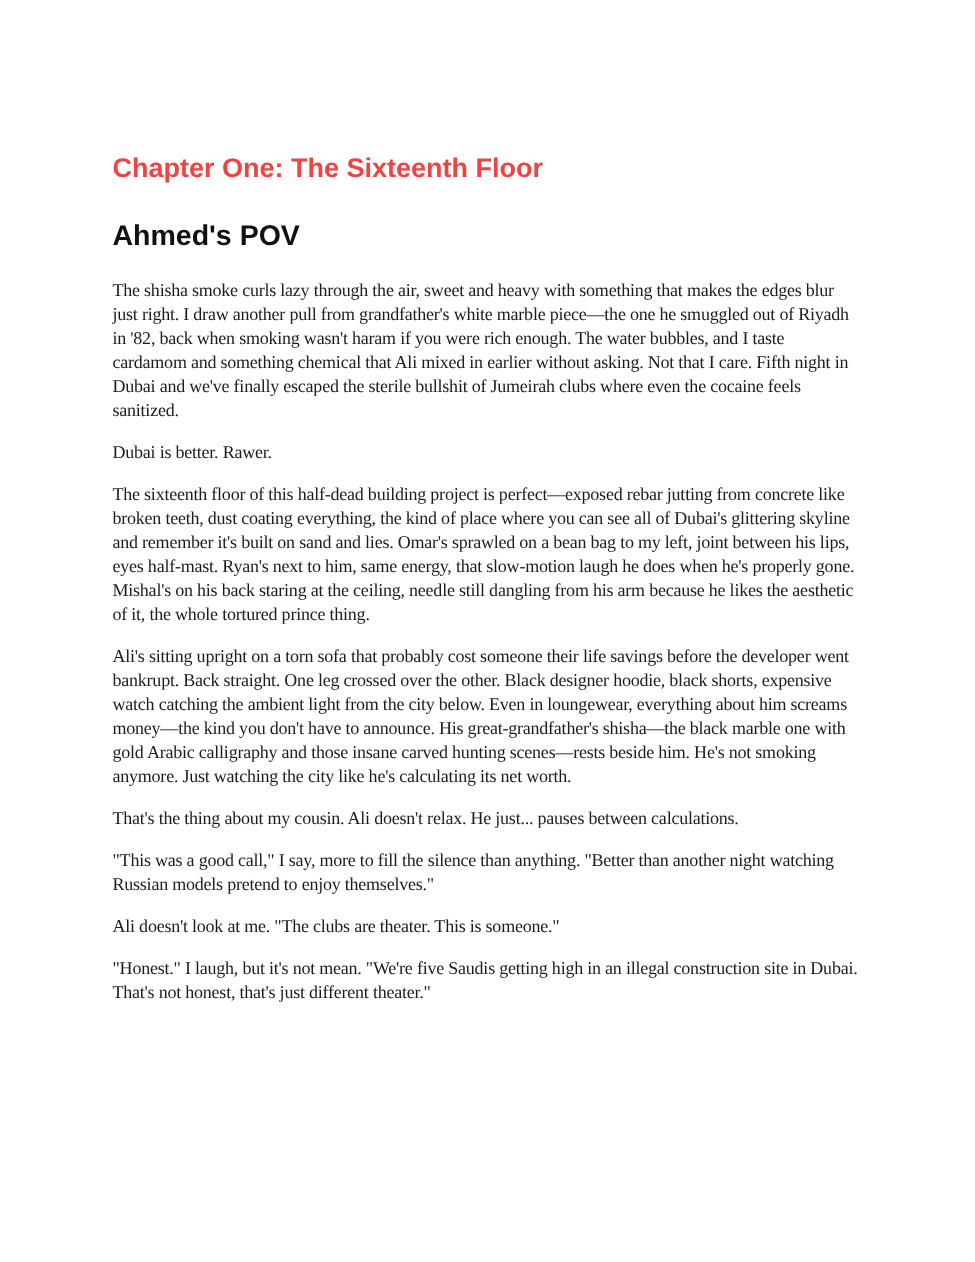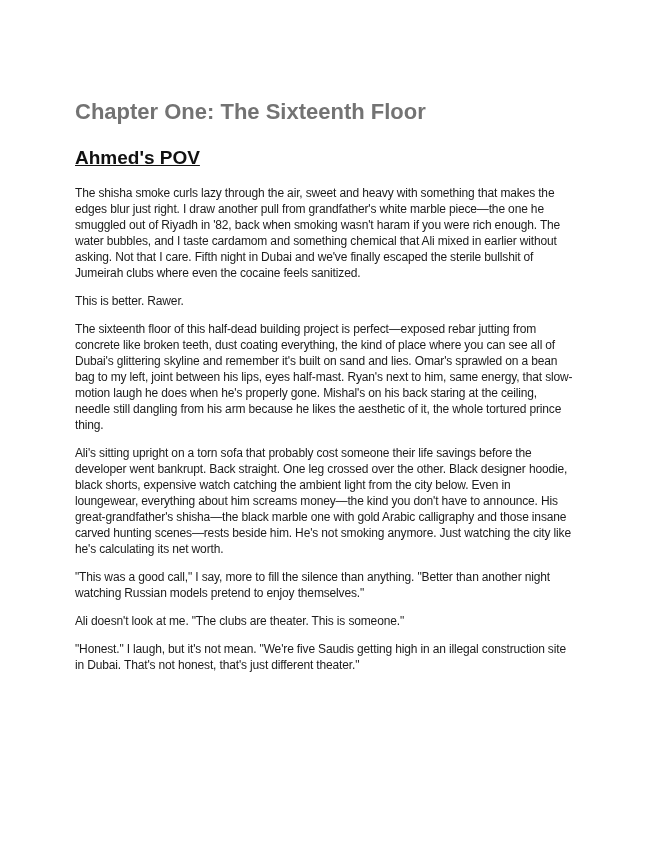--- a/index.html
+++ b/index.html
@@ -15,54 +15,55 @@
   .doc-page {
     box-sizing: border-box;
     width: 650px;
     min-height: 841px;
     background: #ffffff;
     padding: 97px 75px 40px 75px;
     font-family: "Liberation Sans", "DejaVu Sans", sans-serif;
     color: #1a1a1a;
   }
   .chapter-title {
-    font-size: 22px;
+    font-size: 18px;
     line-height: 30px;
     font-weight: bold;
-    color: #737373;
+    color: #ef4444;
     margin: 0 0 20px 0;
     letter-spacing: 0;
   }
   .pov-heading {
     font-size: 19px;
     line-height: 22px;
     font-weight: bold;
     color: #111111;
     margin: 0 0 16px 0;
-    text-decoration: underline;
   }
   .body-text p {
     font-size: 12px;
     line-height: 16px;
     letter-spacing: -0.15px;
     margin: 0 0 12px 0;
     color: #1b1b1b;
     text-align: left;
+    font-family: Liberation Serif, serif;
   }
 </style>
 </head>
 <body>
 
 <div class="doc-page">
   <h1 class="chapter-title">Chapter One: The Sixteenth Floor</h1>
 
   <h2 class="pov-heading">Ahmed's POV</h2>
 
   <div class="body-text">
     <p>The shisha smoke curls lazy through the air, sweet and heavy with something that makes the edges blur just right. I draw another pull from grandfather's white marble piece—the one he smuggled out of Riyadh in '82, back when smoking wasn't haram if you were rich enough. The water bubbles, and I taste cardamom and something chemical that Ali mixed in earlier without asking. Not that I care. Fifth night in Dubai and we've finally escaped the sterile bullshit of Jumeirah clubs where even the cocaine feels sanitized.</p>
-    <p>This is better. Rawer.</p>
+    <p>Dubai is better. Rawer.</p>
     <p>The sixteenth floor of this half-dead building project is perfect—exposed rebar jutting from concrete like broken teeth, dust coating everything, the kind of place where you can see all of Dubai's glittering skyline and remember it's built on sand and lies. Omar's sprawled on a bean bag to my left, joint between his lips, eyes half-mast. Ryan's next to him, same energy, that slow-motion laugh he does when he's properly gone. Mishal's on his back staring at the ceiling, needle still dangling from his arm because he likes the aesthetic of it, the whole tortured prince thing.</p>
     <p>Ali's sitting upright on a torn sofa that probably cost someone their life savings before the developer went bankrupt. Back straight. One leg crossed over the other. Black designer hoodie, black shorts, expensive watch catching the ambient light from the city below. Even in loungewear, everything about him screams money—the kind you don't have to announce. His great-grandfather's shisha—the black marble one with gold Arabic calligraphy and those insane carved hunting scenes—rests beside him. He's not smoking anymore. Just watching the city like he's calculating its net worth.</p>
+    <p>That's the thing about my cousin. Ali doesn't relax. He just... pauses between calculations.</p>
     <p>"This was a good call," I say, more to fill the silence than anything. "Better than another night watching Russian models pretend to enjoy themselves."</p>
     <p>Ali doesn't look at me. "The clubs are theater. This is someone."</p>
     <p>"Honest." I laugh, but it's not mean. "We're five Saudis getting high in an illegal construction site in Dubai. That's not honest, that's just different theater."</p>
   </div>
 </div>
 
 </body></html>

